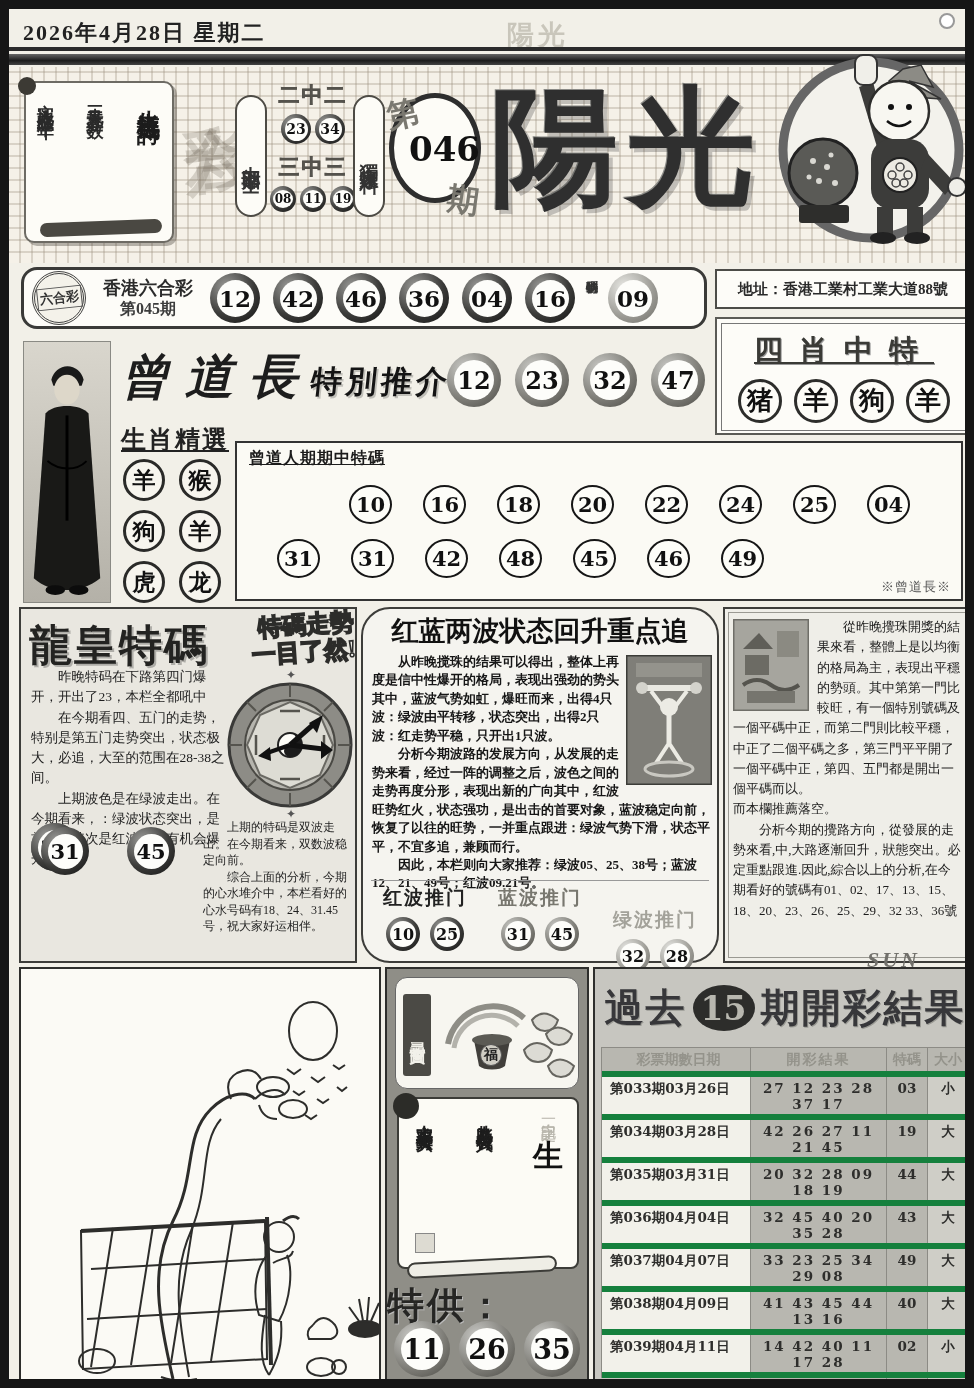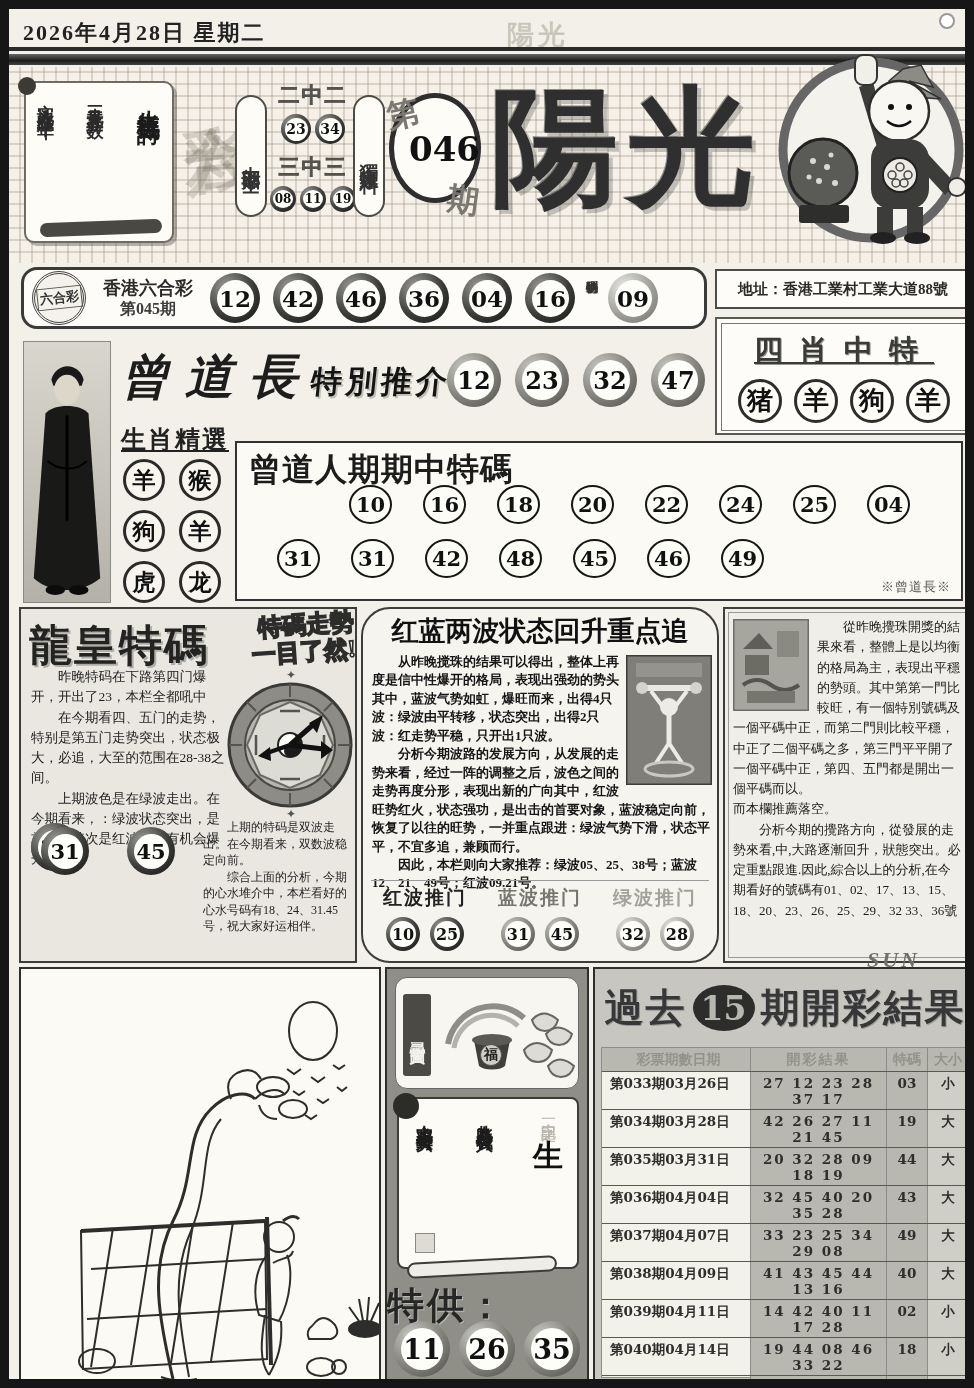--- a/index.html
+++ b/index.html
@@ -86,21 +86,21 @@
   .portrait{position:absolute;left:14px;top:332px;width:88px;height:262px;border:1px solid #8a8a84;}
   .master-name{position:absolute;left:112px;top:336px;font-size:48px;font-weight:900;font-style:italic;letter-spacing:16px;color:#1d1d1d;}
   .rec-label{position:absolute;left:302px;top:352px;font-size:31px;font-weight:900;letter-spacing:4px;color:#141414;transform:skewX(-6deg);
      text-shadow:2px 2px 0 rgba(0,0,0,.2);}
   .rec-balls{position:absolute;left:438px;top:344px;display:flex;gap:14px;}
   .zsel-title{position:absolute;left:112px;top:414px;font-size:25px;font-weight:900;color:#222;letter-spacing:2px;text-decoration:underline;}
   .zodiac-grid{position:absolute;left:114px;top:450px;width:100px;display:grid;grid-template-columns:44px 44px;gap:9px 12px;}
   .zo-circ{width:42px;height:42px;border-radius:50%;border:3px solid #2a2a28;background:#f7f5ee;
      display:flex;align-items:center;justify-content:center;font-size:23px;font-weight:900;color:#111;}
   .code-card{position:absolute;left:226px;top:432px;width:728px;height:160px;background:#fbfaf4;border:2px solid #333;}
-  .code-title{position:absolute;left:12px;top:5px;font-size:32px;font-weight:900;color:#1c1c1c;letter-spacing:1px;}
+  .code-title{position:absolute;left:12px;top:5px;font-size:16px;font-weight:900;color:#1c1c1c;letter-spacing:1px;text-decoration:underline;}
   .code-row{position:absolute;display:flex;gap:31px;}
   .code-row1{left:112px;top:42px;} .code-row2{left:40px;top:96px;}
   .code-circ{width:43px;height:39px;border-radius:50%;border:2px solid #161616;background:#fdfdf8;
      display:flex;align-items:center;justify-content:center;font-size:21px;font-weight:bold;font-family:"DejaVu Serif",serif;color:#111;}
   .signature{position:absolute;right:10px;bottom:3px;font-size:13px;color:#555;letter-spacing:1px;}
 
   
   .panel{position:absolute;top:598px;height:356px;border:2px solid #3d3d3a;background:#efede6;}
   .p-dragon{left:10px;width:338px;background:#e9e7e0;}
   .p-wave{left:352px;width:358px;background:#f5f4ef;border-radius:29px;}
@@ -120,21 +120,21 @@
   .grid-box .ball:nth-child(5){left:10px;top:82px;} .grid-box .ball:nth-child(6){left:96px;top:82px;}
   .dragon-text2{position:absolute;left:182px;top:210px;width:150px;font-size:12px;line-height:1.38;color:#1f1f1f;}
   .dragon-text2 p{margin:0;text-indent:2em;}
 
   .wave-title{position:absolute;left:0;top:4px;width:100%;text-align:center;font-size:27px;font-weight:900;color:#111;}
   .wave-text{position:absolute;left:9px;top:44px;width:340px;font-size:13px;line-height:1.42;color:#161616;font-weight:bold;}
   .wave-img{float:right;width:86px;height:130px;margin:2px 0 4px 6px;}
   .doors{position:absolute;left:8px;right:8px;bottom:5px;height:76px;border-top:1px solid #999;display:flex;justify-content:space-between;padding-top:4px;}
   .door{width:32%;text-align:center;}
   .door .dlab{font-size:19px;font-weight:900;letter-spacing:2px;}
-  .door1 .dlab{color:#222;} .door2 .dlab{color:#78776f;} .door3 .dlab{color:#a3a29a;}
+  .door1 .dlab{color:#222;} .door2 .dlab{color:#78776f;} .door3 .dlab{color:#a3a29a;margin-top:22px;}
   .door .dballs{display:flex;justify-content:center;gap:10px;margin-top:6px;}
 
   .stamp{float:left;width:76px;height:92px;margin:2px 8px 4px 0;}
   .ana-text{font-size:13px;line-height:1.56;color:#1c1c1c;position:relative;z-index:1;}
   .sun-mark{position:absolute;left:858px;top:938px;font-size:22px;font-weight:900;font-style:italic;color:#71706b;letter-spacing:3px;z-index:5;}
 
   
   .ink-panel{position:absolute;left:10px;top:958px;width:362px;height:421px;background:#fbfaf5;border:2px solid #2e2e2c;}
   .treasure-panel{position:absolute;left:376px;top:958px;width:204px;height:421px;background:#8f8e87;border:2px solid #2e2e2c;}
   .t-card{position:absolute;left:8px;top:8px;width:184px;height:112px;background:#f7f6f0;border:1px solid #666;border-radius:12px;}
@@ -154,21 +154,21 @@
   .mini-seal{position:absolute;left:16px;bottom:14px;width:20px;height:20px;border:1px solid #888;background:#dddbd2;}
   .offer-label{position:absolute;left:0;top:312px;width:100%;text-align:left;font-size:37px;font-weight:900;letter-spacing:3px;color:#26262.4;color:#262624;text-shadow:1px 1px 0 #bbb;}
   .offer-balls{position:absolute;left:0;top:352px;width:100%;display:flex;justify-content:center;gap:9px;}
 
   .history-panel{position:absolute;left:584px;top:958px;width:380px;height:421px;background:#c7c6c0;border:2px solid #2e2e2c;}
   .h-head{position:absolute;left:6px;top:8px;width:368px;height:62px;display:flex;align-items:center;justify-content:center;gap:6px;text-align:center;}
   .h-big{font-size:39px;font-weight:900;color:#37373a;text-shadow:1px 1px 0 #9a9a94;letter-spacing:2px;}
   .h-oval{width:62px;height:46px;border-radius:50%;background:#2d2d2b;display:flex;align-items:center;justify-content:center;
      color:#b8b7af;font-size:33px;font-weight:900;font-family:"DejaVu Serif",serif;}
   .h-table{position:absolute;left:6px;top:78px;width:368px;bottom:8px;border:1px solid #8c8b85;background:#f2f1ea;}
-  .h-row{display:grid;grid-template-columns:148px 1fr 41px 40px;border-bottom:1px solid #15803d;}
+  .h-row{display:grid;grid-template-columns:148px 1fr 41px 40px;border-bottom:6px solid #15803d;}
   .h-row>div{padding:2.5px 3px;font-size:13.5px;font-weight:bold;color:#2e2e2c;font-family:"DejaVu Serif",serif;}
   .h-row .c-date{padding-left:8px;letter-spacing:0;}
   .h-row .c-nums{background:#b8b7b0;text-align:center;letter-spacing:2px;border-left:1px solid #8c8b85;border-right:1px solid #8c8b85;}
   .h-row .c-spec{background:#b8b7b0;text-align:center;border-right:1px solid #8c8b85;}
   .h-row .c-size{text-align:center;background:#cfcec7;}
   .h-row.hdr>div{color:#94938b;font-size:14px;text-align:center;background:#b8b7b0;}
   .h-row.hdr .c-date{background:#b8b7b0;}
 </style>
 </head>
 <body>

